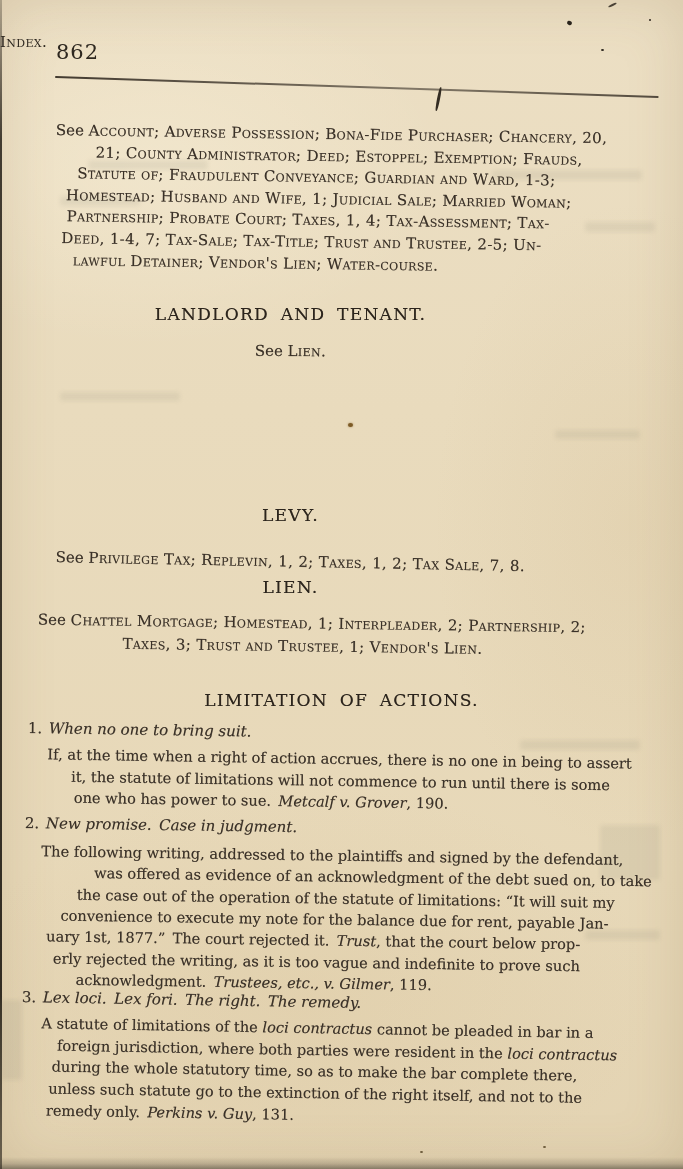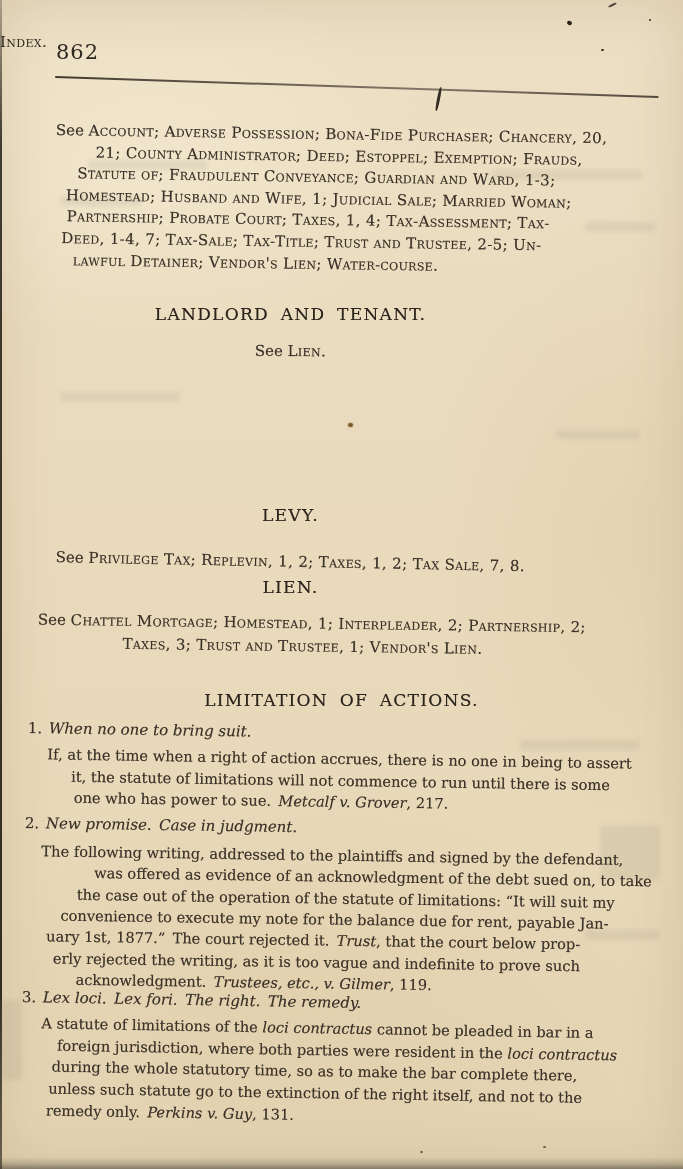--- a/index.html
+++ b/index.html
@@ -119,21 +119,21 @@
 
   <div class="lim-heading">LIMITATION OF ACTIONS.</div>
 
   <div class="entry e0">
     <div class="entry-head">
       <span class="num">1.</span><span class="catch">When no one to bring suit.</span>
     </div>
     <div class="entry-body">
         <div class="tline" style="margin-left: 20px;"><span>If, at the time when a right of action accrues, there is no one in being to assert</span></div>
         <div class="tline" style="margin-left: 44px;"><span>it, the statute of limitations will not commence to run until there is some</span></div>
-        <div class="tline" style="margin-left: 47px;"><span>one who has power to sue. </span><span class="i">Metcalf v. Grover</span><span>, 217.</span></div>
+        <div class="tline" style="margin-left: 47px;"><span>one who has power to sue. </span><span class="i">Metcalf v. Grover</span><span>, 190.</span></div>
       </div>
   </div>
 
   <div class="entry e1">
     <div class="entry-head">
       <span class="num">2.</span><span class="catch">New promise. Case in judgment.</span>
     </div>
     <div class="entry-body">
         <div class="tline" style="margin-left: 17px;"><span>The following writing, addressed to the plaintiffs and signed by the defendant,</span></div>
         <div class="tline" style="margin-left: 70px;"><span>was offered as evidence of an acknowledgment of the debt sued on, to take</span></div>

